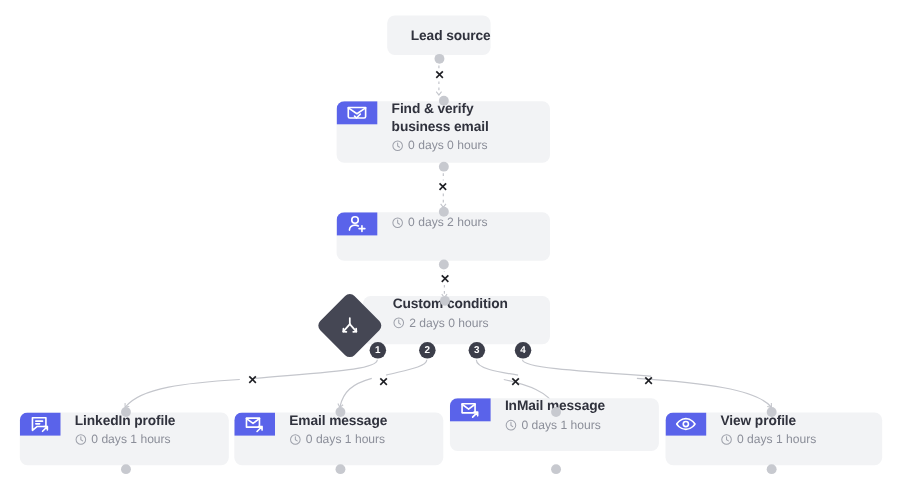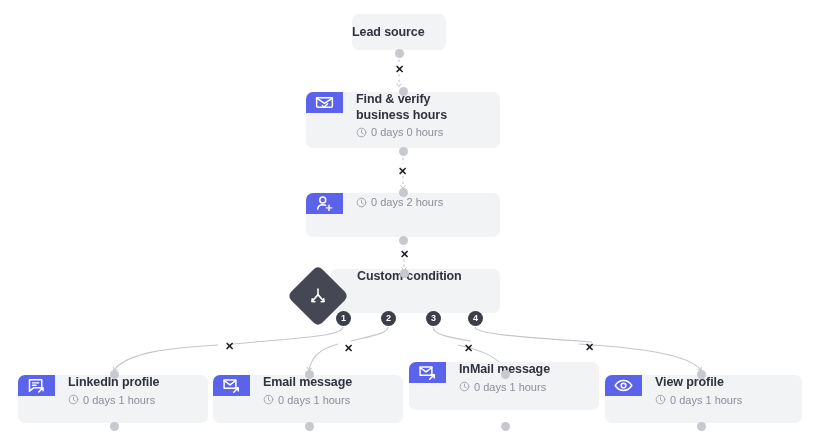--- a/index.html
+++ b/index.html
@@ -17,21 +17,21 @@
     position:absolute;
     background:#f2f3f5;
     border-radius:7px;
     display:flex;
     align-items:flex-start;
     overflow:hidden;
     box-sizing:border-box;
   }
   .node.plain{
     align-items:center;
-    justify-content:flex-start;
+    justify-content:flex-end;
   }
   .icon-tile{
     width:37px;
     background:#5a63ea;
     display:flex;align-items:center;justify-content:center;
     flex:0 0 37px;
   }
   .icon-tile svg{display:block;}
   .node-body{
     flex:1 1 auto;
@@ -153,21 +153,21 @@
     <div class="icon-tile">
       <svg width="21" height="21" viewBox="0 0 24 24" fill="none" stroke="#ffffff" stroke-width="1.7" stroke-linecap="round" stroke-linejoin="round">
         <path d="M3 6.5h18v9.5a1.5 1.5 0 0 1-1.5 1.5h-15A1.5 1.5 0 0 1 3 16z"></path>
         <path d="M3 7l9 6 9-6"></path>
         <path d="M9.5 15.5l2 2 4-4"></path>
       </svg>
     </div>
     <div class="node-body">
       <div class="node-title">
         <span>Find &amp; verify</span><br>
-        <span>business hours</span>
+        <span>business email</span>
       </div>
       <div class="node-sub">
         <svg class="clock" width="11" height="11" viewBox="0 0 24 24" fill="none" stroke="#9da0aa" stroke-width="2" stroke-linecap="round">
           <circle cx="12" cy="12" r="9.5"></circle>
             <path d="M12 6.5v6l3.6 2.4"></path>
         </svg>
         <span>0 days 0 hours</span>
       </div>
     </div>
   </div>
@@ -191,20 +191,27 @@
         <span>0 days 2 hours</span>
       </div>
     </div>
   </div>
   <div class="port" style="left:399px;top:236px;"></div>
 
   <div class="port" style="left:400px;top:269px;"></div>
   <div class="node" style="left:330px;top:269px;width:170px;height:44px;">
     <div class="node-body" style="padding-left:27px;">
       <div class="node-title">Custom condition</div>
+      <div class="node-sub">
+        <svg class="clock" width="11" height="11" viewBox="0 0 24 24" fill="none" stroke="#9da0aa" stroke-width="2" stroke-linecap="round">
+          <circle cx="12" cy="12" r="9.5"></circle>
+            <path d="M12 6.5v6l3.6 2.4"></path>
+        </svg>
+        <span>2 days 0 hours</span>
+      </div>
     </div>
   </div>
   <div class="diamond" style="left:296px;top:274px;">
     <svg width="22" height="22" viewBox="0 0 24 24" fill="none" stroke="#ffffff" stroke-width="1.7" stroke-linecap="round" stroke-linejoin="round">
       <path d="M12 4.5v6"></path>
       <path d="M12 10.5L5.5 18"></path>
       <path d="M12 10.5L18.5 18"></path>
       <path d="M5.5 18l.2-3.1M5.5 18l3.1.2"></path>
       <path d="M18.5 18l-.2-3.1M18.5 18l-3.1.2"></path>
     </svg>

